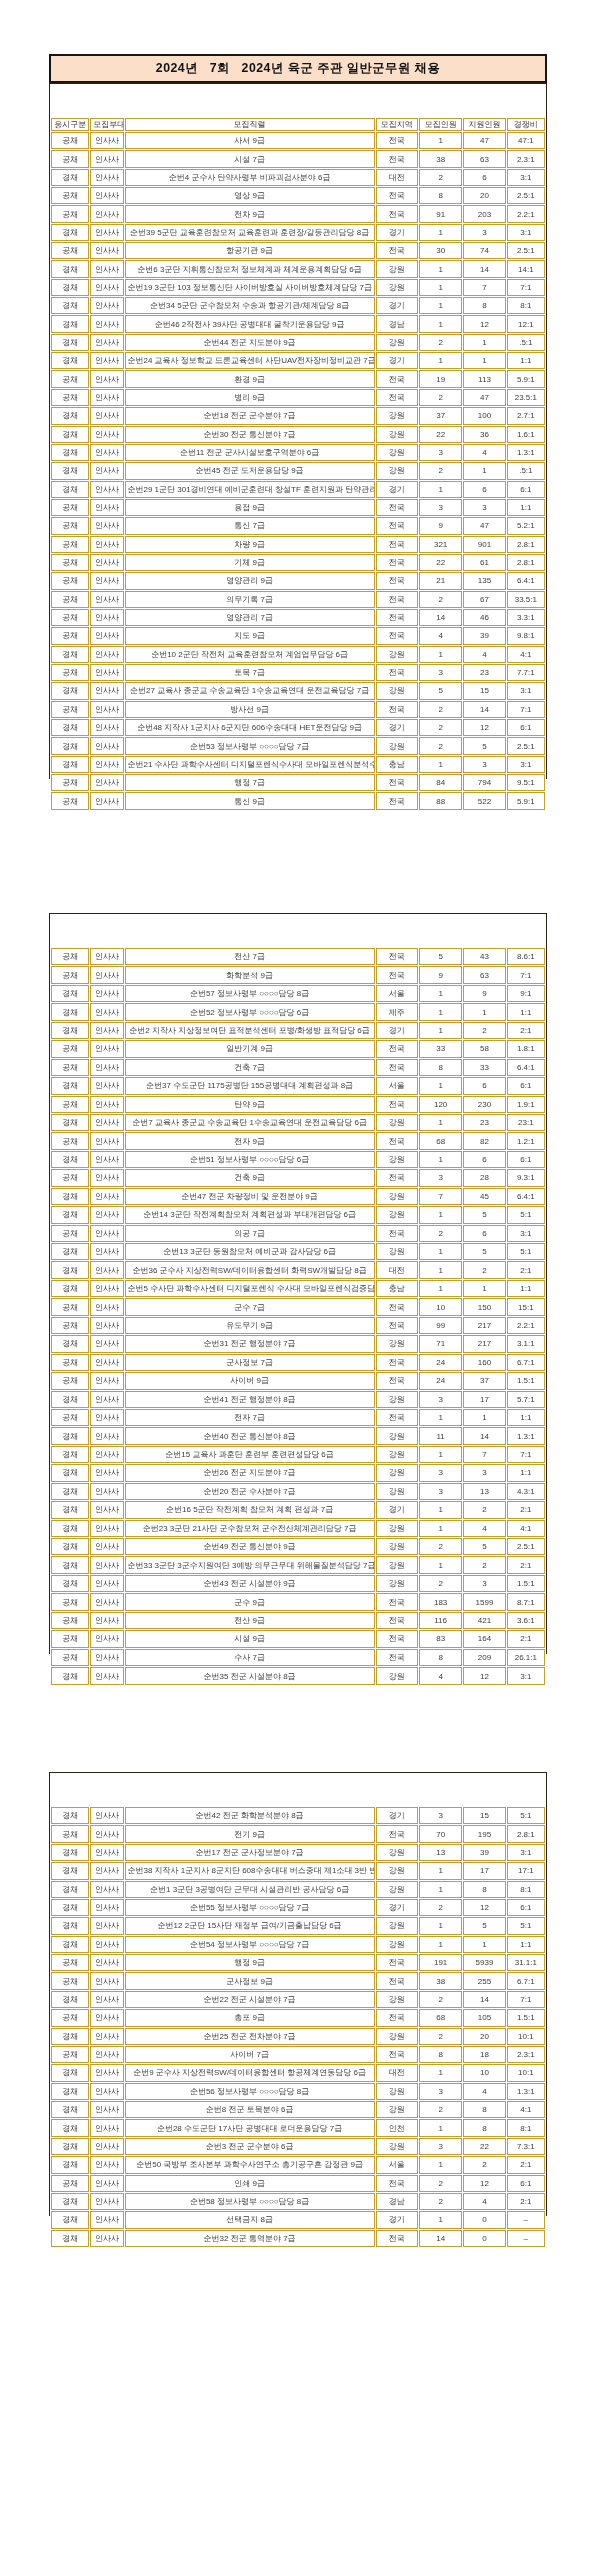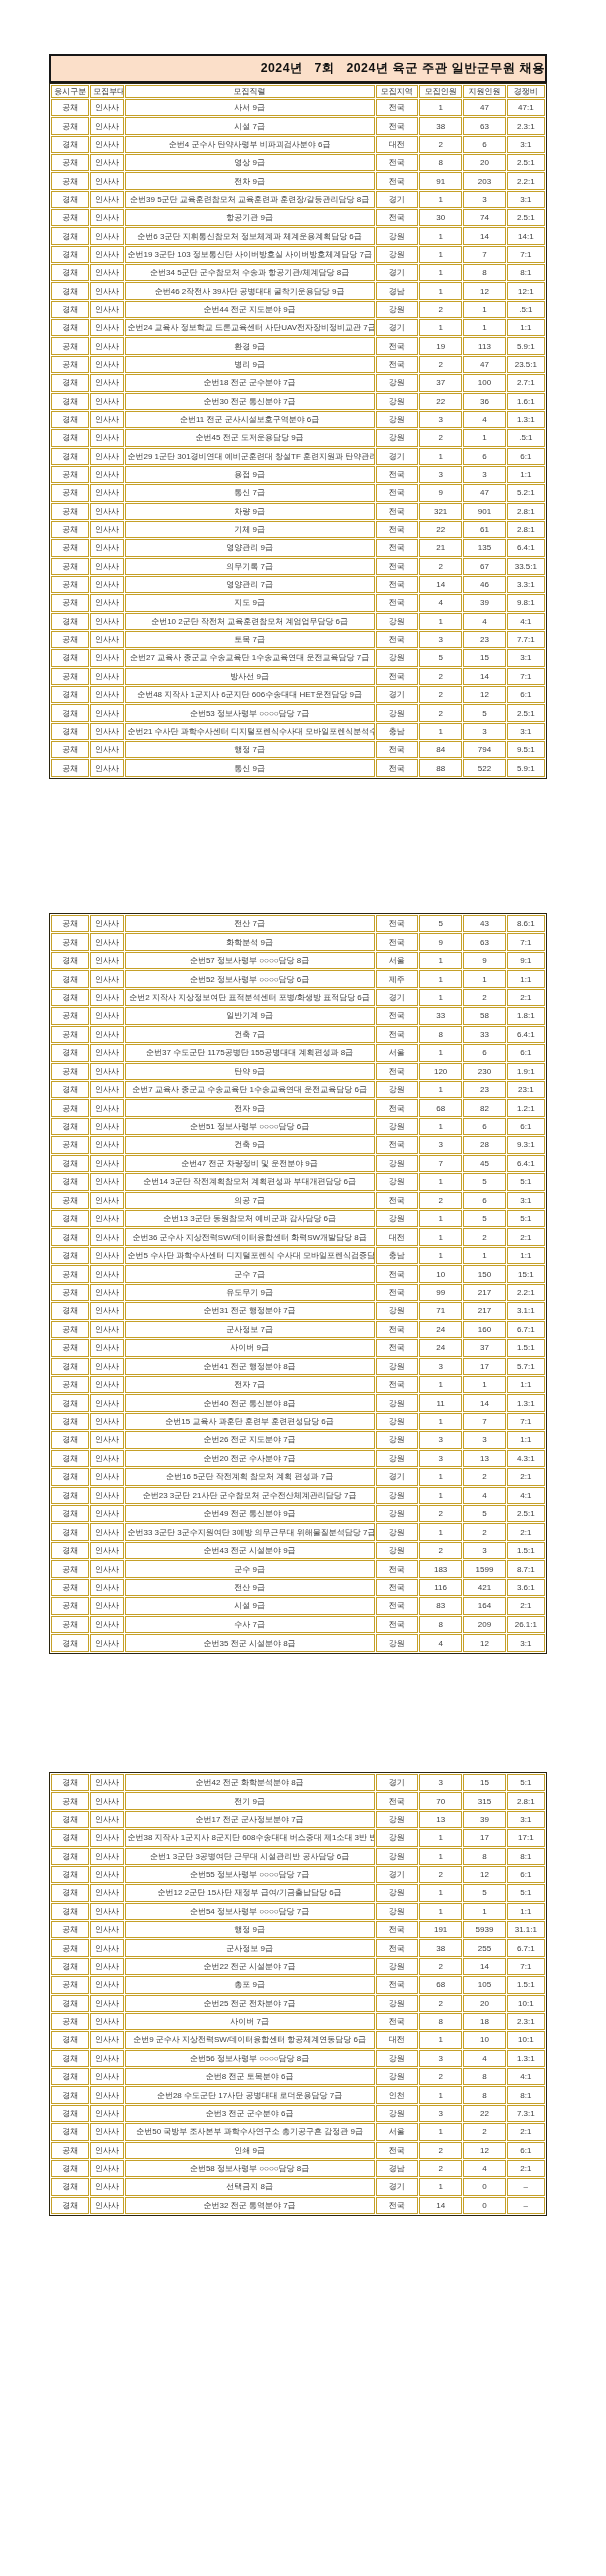--- a/index.html
+++ b/index.html
@@ -3,35 +3,35 @@
 <meta charset="utf-8">
 <style>
   html,body{margin:0;padding:0;}
   body{
     width:606px;height:2576px;position:relative;background:#ffffff;
     font-family:"Liberation Sans","DejaVu Sans",sans-serif;color:#3d3d3d;
   }
   .title-bar{
     position:absolute;left:49px;top:54px;width:498px;height:29px;
     box-sizing:border-box;border:2.4px solid #171717;background:#fbdfc9;
-    display:flex;align-items:center;justify-content:flex-end;
+    display:flex;align-items:center;justify-content:center;
   }
   .title-bar span{
     font-size:12.3px;font-weight:bold;color:#111;white-space:pre;letter-spacing:0.5px;
   }
   .tbl-frame{
     position:absolute;left:49px;width:498px;box-sizing:border-box;
     border:1.9px solid #2a2410;background:#ffffff;
   }
   .frame1{top:83px;height:696px;}
   .frame2{top:913px;height:741px;}
   .frame3{top:1772px;height:444px;}
   table.grid{
     width:100%;height:100%;table-layout:fixed;
-    border-collapse:separate;border-spacing:1.9px;background:#ffffff;
+    border-collapse:separate;border-spacing:1.9px;background:#ffffff;margin-top:33px;
   }
   table.grid th,table.grid td{
     box-sizing:border-box;border:0.9px solid #c5a028;background:#ffffff;
     font-size:8px;text-align:center;vertical-align:middle;
     padding:0 1.9px;overflow:hidden;white-space:nowrap;color:#3d3d3d;
   }
   table.grid th{font-weight:normal;color:#353535;}
   col.c0{width:38px;} col.c1{width:33px;} col.c2{width:248px;}
   col.c3{width:42px;} col.c4{width:43px;} col.c5{width:42px;} col.c6{width:38px;}
 </style>
@@ -798,21 +798,21 @@
           <td>3</td>
           <td>15</td>
           <td>5:1</td>
         </tr>
         <tr>
           <td>공채</td>
           <td>인사사</td>
           <td>전기 9급</td>
           <td>전국</td>
           <td>70</td>
-          <td>315</td>
+          <td>195</td>
           <td>2.8:1</td>
         </tr>
         <tr>
           <td>경채</td>
           <td>인사사</td>
           <td>순번17 전군 군사정보분야 7급</td>
           <td>강원</td>
           <td>13</td>
           <td>39</td>
           <td>3:1</td>

